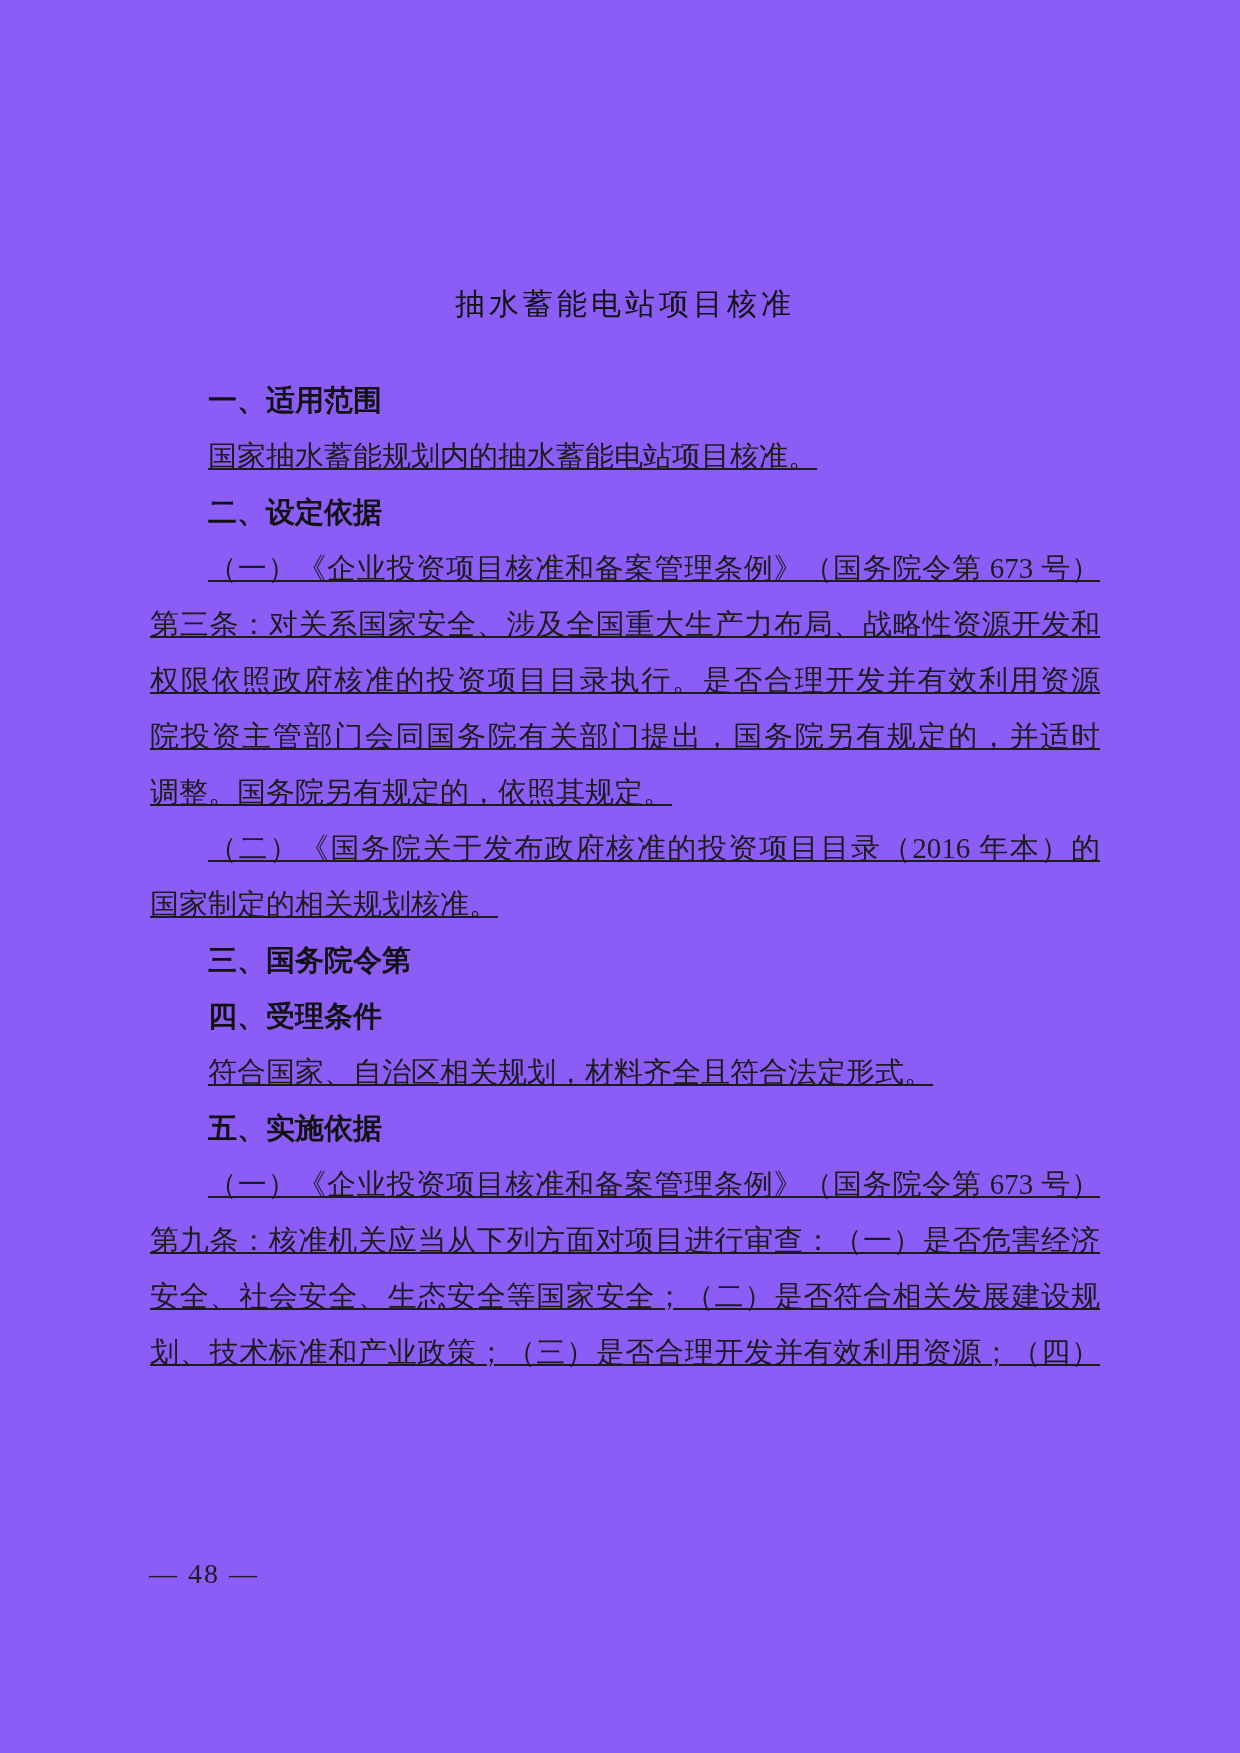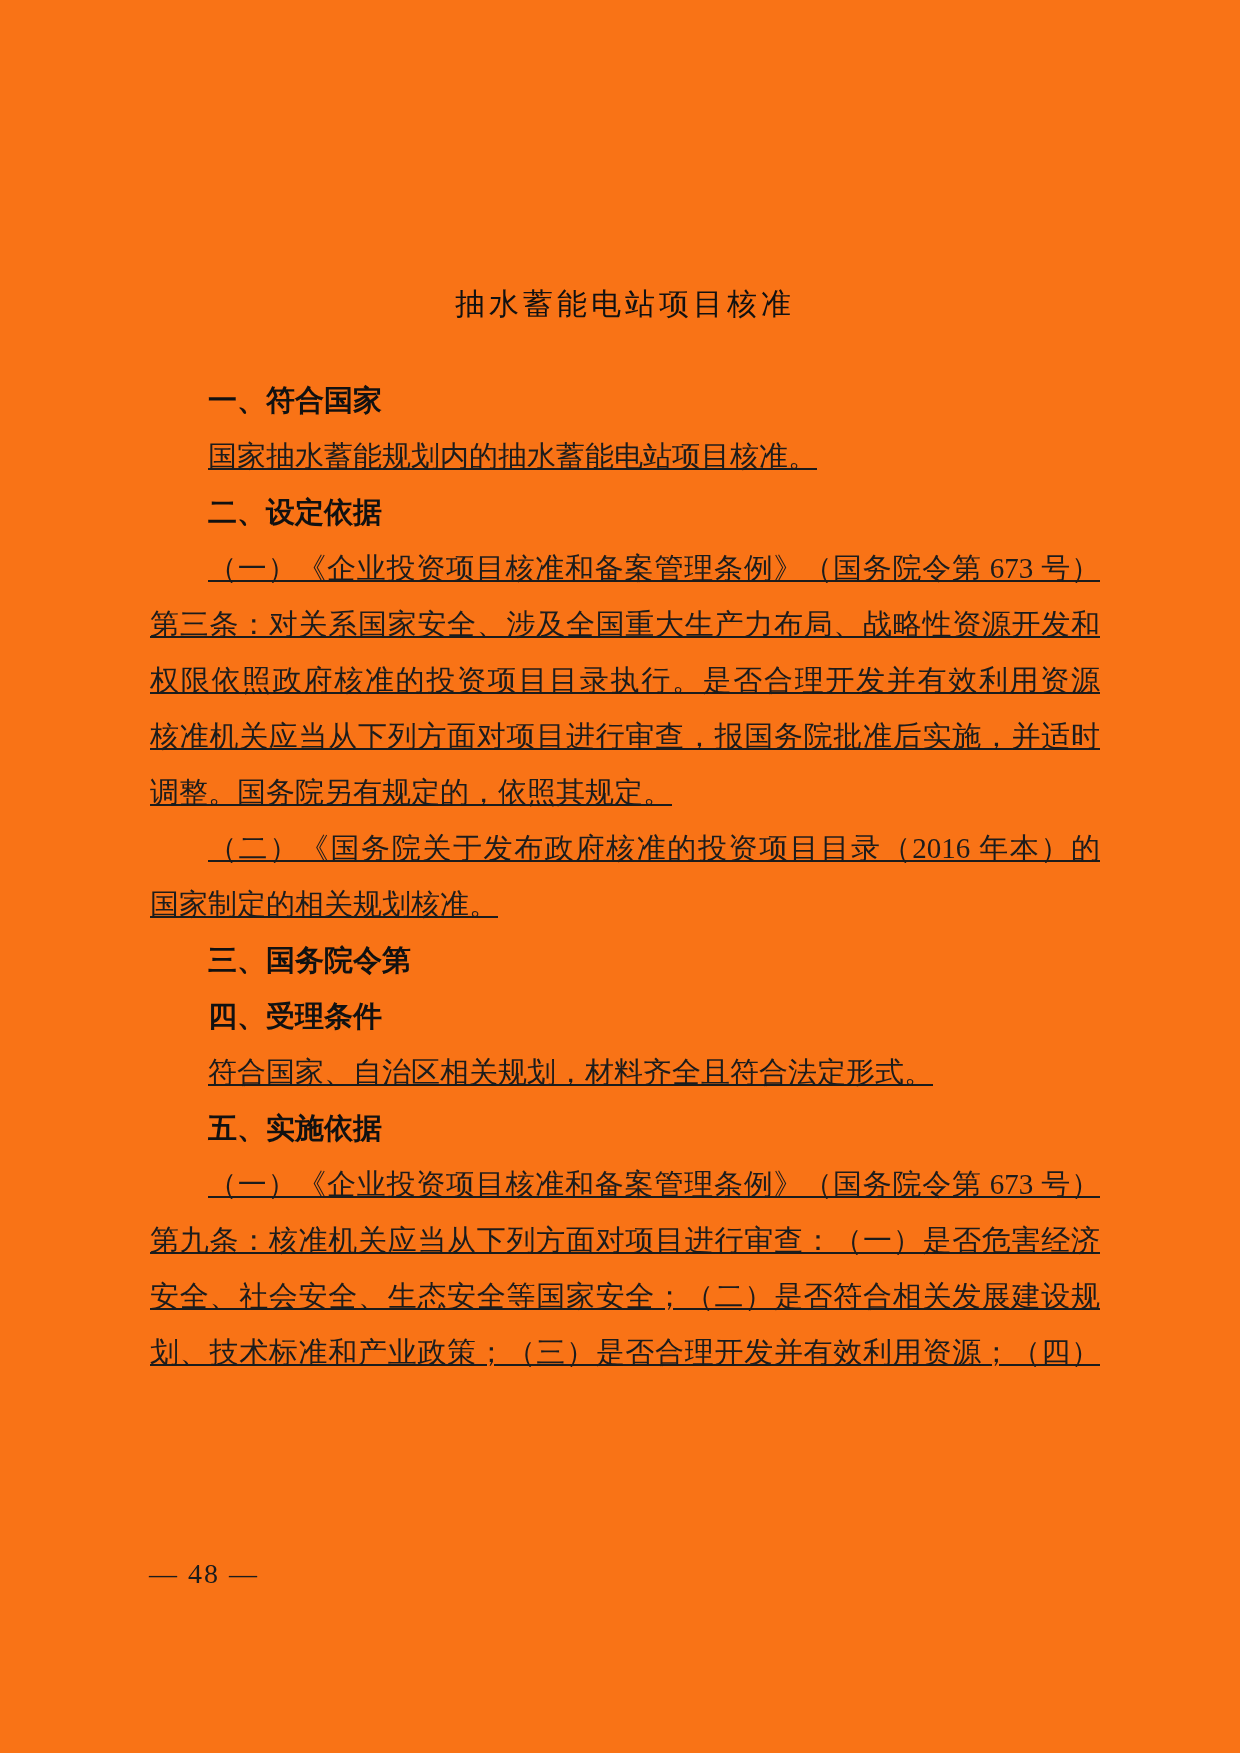--- a/index.html
+++ b/index.html
@@ -4,21 +4,21 @@
 <style>
   html, body {
     margin: 0;
     padding: 0;
     background: #ffffff;
   }
   .page {
     position: relative;
     width: 1240px;
     height: 1753px;
-    background: #f97316;
+    background: #8b5cf6;
     color: #1c1c1c;
     font-family: "Liberation Serif", serif;
     overflow: hidden;
   }
   .doc-title {
     position: absolute;
     top: 287px;
     left: 150px;
     width: 950px;
     text-align: center;
@@ -69,28 +69,28 @@
 </style>
 </head>
 <body>
 
 <div class="page">
 
   <div class="doc-title">抽水蓄能电站项目核准</div>
 
   <div class="text-block">
 
-    <div class="heading">一、符合国家</div>
+    <div class="heading">一、适用范围</div>
     <div class="line indent">国家抽水蓄能规划内的抽水蓄能电站项目核准。</div>
 
     <div class="heading">二、设定依据</div>
     <div class="line indent fill">（一）《企业投资项目核准和备案管理条例》（国务院令第 673 号）</div>
     <div class="line fill">第三条：对关系国家安全、涉及全国重大生产力布局、战略性资源开发和</div>
     <div class="line fill">权限依照政府核准的投资项目目录执行。是否合理开发并有效利用资源</div>
-    <div class="line fill">核准机关应当从下列方面对项目进行审查，报国务院批准后实施，并适时</div>
+    <div class="line fill">院投资主管部门会同国务院有关部门提出，国务院另有规定的，并适时</div>
     <div class="line">调整。国务院另有规定的，依照其规定。</div>
     <div class="line indent fill">（二）《国务院关于发布政府核准的投资项目目录（2016 年本）的</div>
     <div class="line">国家制定的相关规划核准。</div>
 
     <div class="heading">三、国务院令第</div>
 
     <div class="heading">四、受理条件</div>
     <div class="line indent">符合国家、自治区相关规划，材料齐全且符合法定形式。</div>
 
     <div class="heading">五、实施依据</div>

